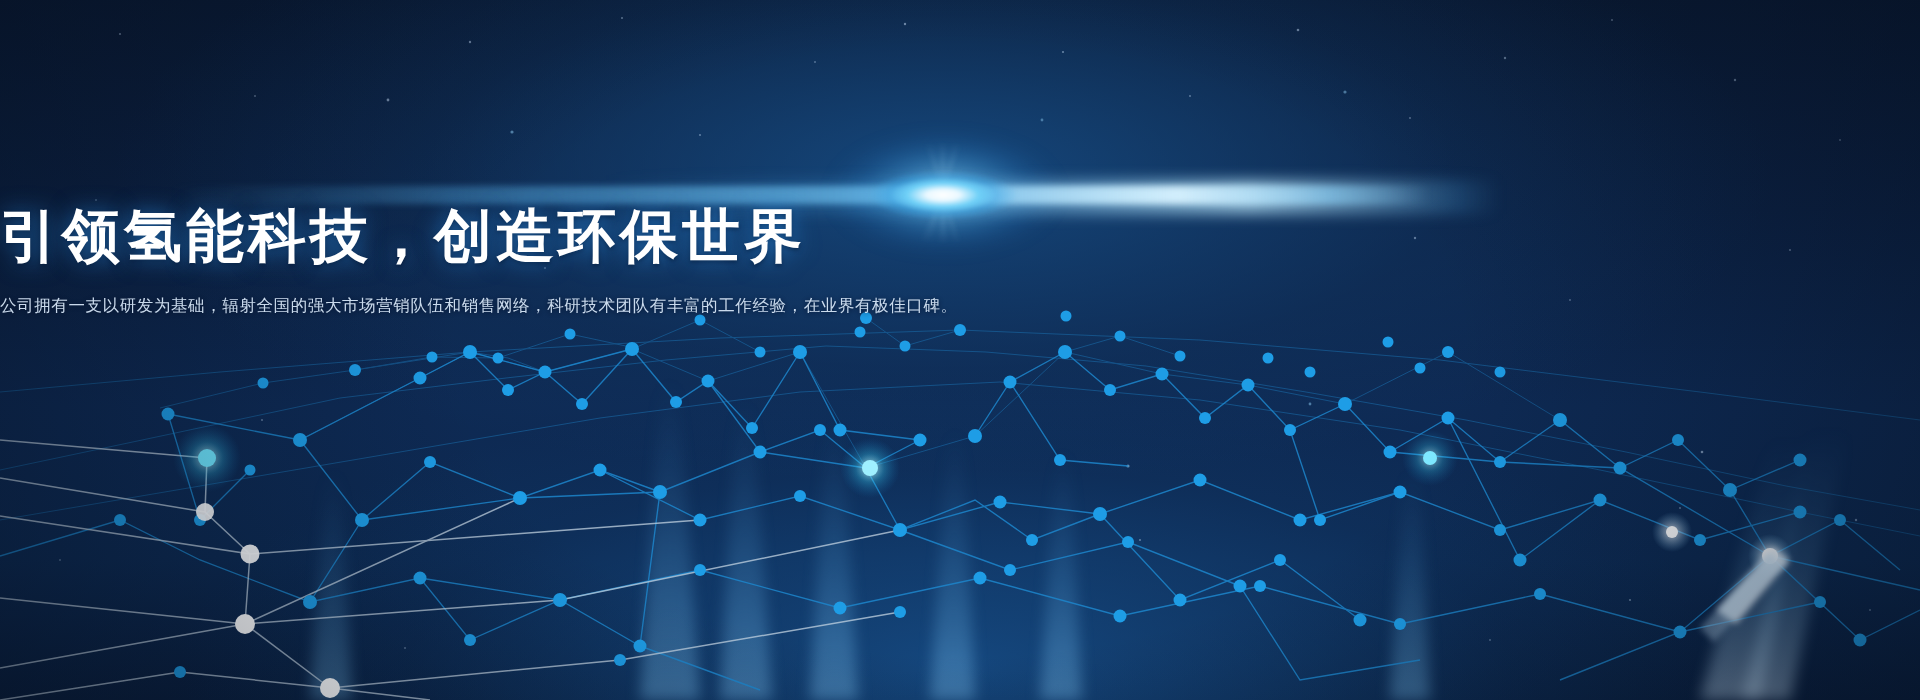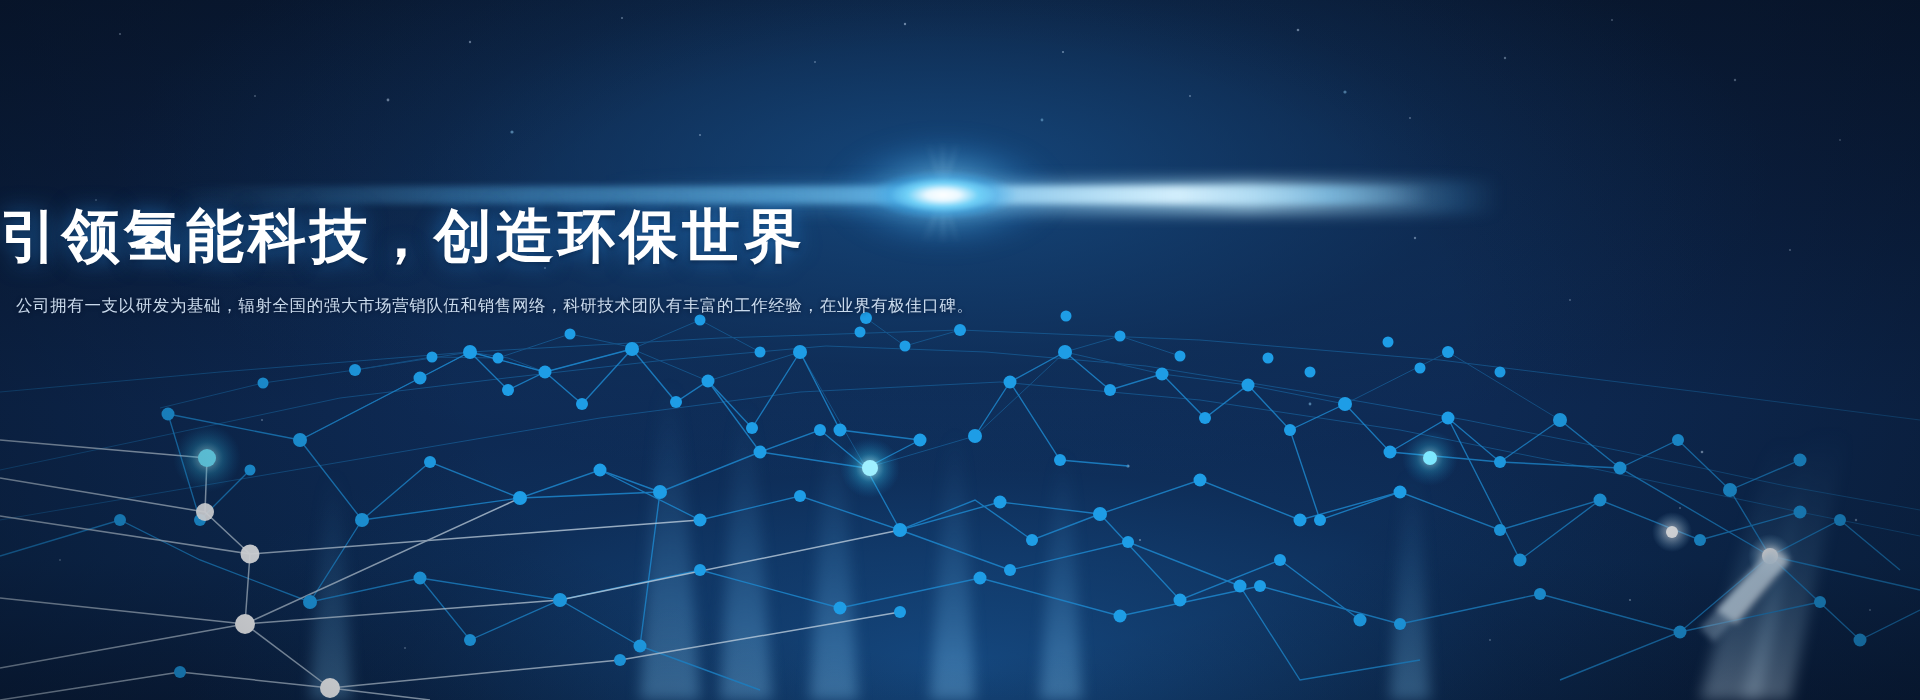--- a/index.html
+++ b/index.html
@@ -88,21 +88,21 @@
     margin-top:200px;
     font-size:58px;
     line-height:1.25;
     letter-spacing:4px;
     font-weight:bold;
     color:#ffffff;
     text-shadow:0 0 22px rgba(40,130,210,.75), 0 2px 4px rgba(0,10,30,.6);
     white-space:nowrap;
   }
   #hero-subtitle{
-    margin:16px;
+    margin:0;
     margin-top:22px;
     font-size:16.5px;
     letter-spacing:.6px;
     color:#d4e4f5;
     text-shadow:0 1px 5px rgba(0,15,40,.85);
     white-space:nowrap;
     opacity:.95;
   }
 </style>
 </head>

